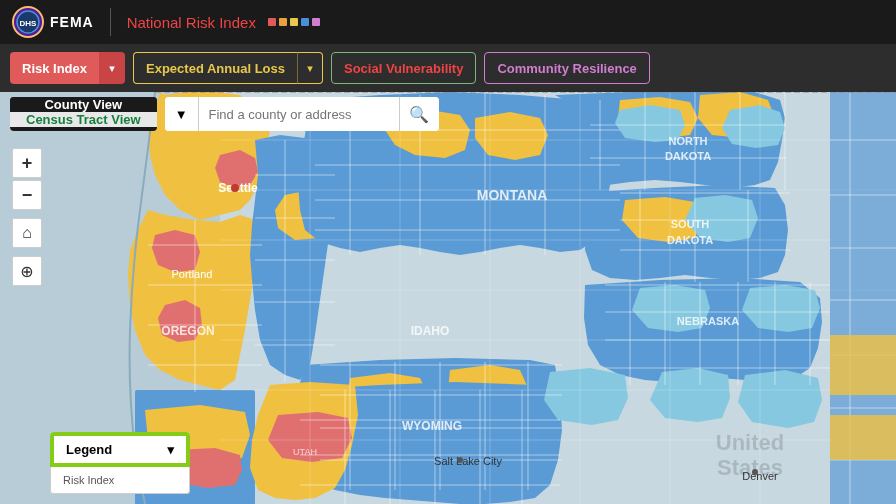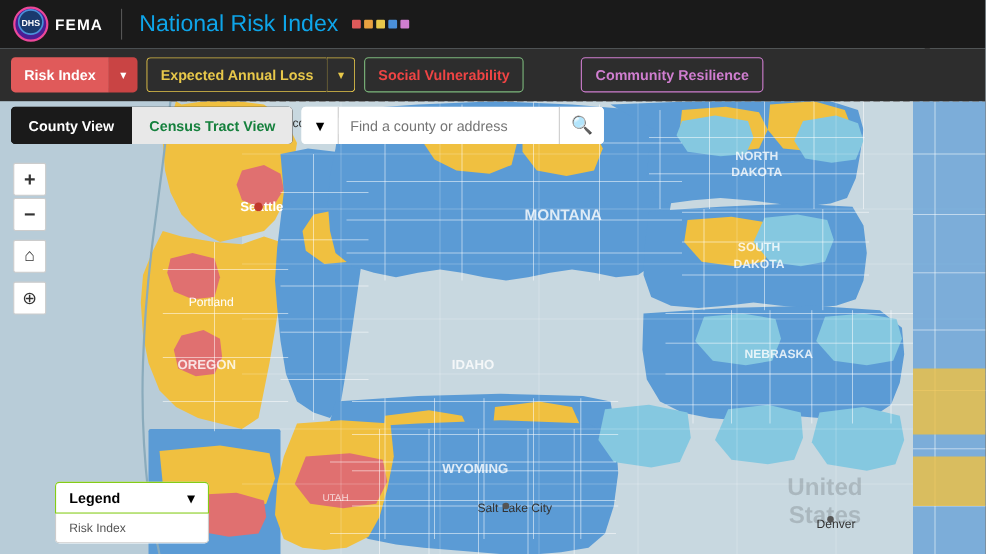--- a/index.html
+++ b/index.html
@@ -20,43 +20,43 @@
     #fema-logo {
       display: flex;
       align-items: center;
       gap: 6px;
     }
     .fema-emblem {
       width: 32px;
       height: 32px;
       border-radius: 50%;
       background: #4c1d95;
-      border: 2px solid #ec4899;
-      display: flex;
-      align-items: flex-start;
+      border: 2px solid #fdba74;
+      display: flex;
+      align-items: center;
       justify-content: center;
       font-size: 9px;
       color: white;
       font-weight: bold;
     }
     .fema-text {
       color: white;
       font-size: 14px;
       font-weight: bold;
       letter-spacing: 1px;
     }
     .header-divider {
       width: 1px;
       height: 28px;
       background: #555;
       margin: 0 4px;
     }
     .header-title {
-      color: #0ea5e9;
-      font-size: 21px;
+      color: #ef4444;
+      font-size: 15px;
     }
     .color-dots {
       display: flex;
       gap: 3px;
       align-items: center;
     }
     .dot {
       width: 8px;
       height: 8px;
       border-radius: 1px;
@@ -88,21 +88,20 @@
     }
     .tab-btn.social-vuln {
       background: transparent;
       border: 1.5px solid #7cb87c;
       color: #ef4444;
     }
     .tab-btn.community {
       background: transparent;
       border: 1.5px solid #d07ed0;
       color: #d07ed0;
-      margin-left: 44px;
     }
     .tab-group {
       display: flex;
       align-items: center;
     }
     .tab-group .tab-btn {
       border-radius: 4px 0 0 4px;
     }
     .tab-group .arrow-btn {
       height: 32px;
@@ -132,20 +131,21 @@
       padding: 0 10px;
       gap: 8px;
       z-index: 10;
     }
     .view-toggle {
       display: flex;
       background: #1a1a1a;
       border-radius: 4px;
       overflow: hidden;
       height: 34px;
+      flex-direction: column;
     }
     .view-btn {
       padding: 0 16px;
       border: none;
       font-size: 13px;
       font-weight: 600;
       cursor: pointer;
       color: white;
     }
     .view-btn.active {
@@ -254,21 +254,21 @@
       min-width: 140px;
     }
     .legend-header {
       background: white;
       padding: 6px 12px;
       display: flex;
       align-items: center;
       justify-content: space-between;
       border-radius: 4px 4px 0 0;
       cursor: pointer;
-      border: 1px solid #84cc16;
+      border: 4px solid #84cc16;
       font-size: 13px;
       font-weight: 600;
     }
     .legend-content {
       background: white;
       padding: 6px 12px;
       border: 1px solid #ccc;
       border-top: none;
       border-radius: 0 0 4px 4px;
       font-size: 12px;

